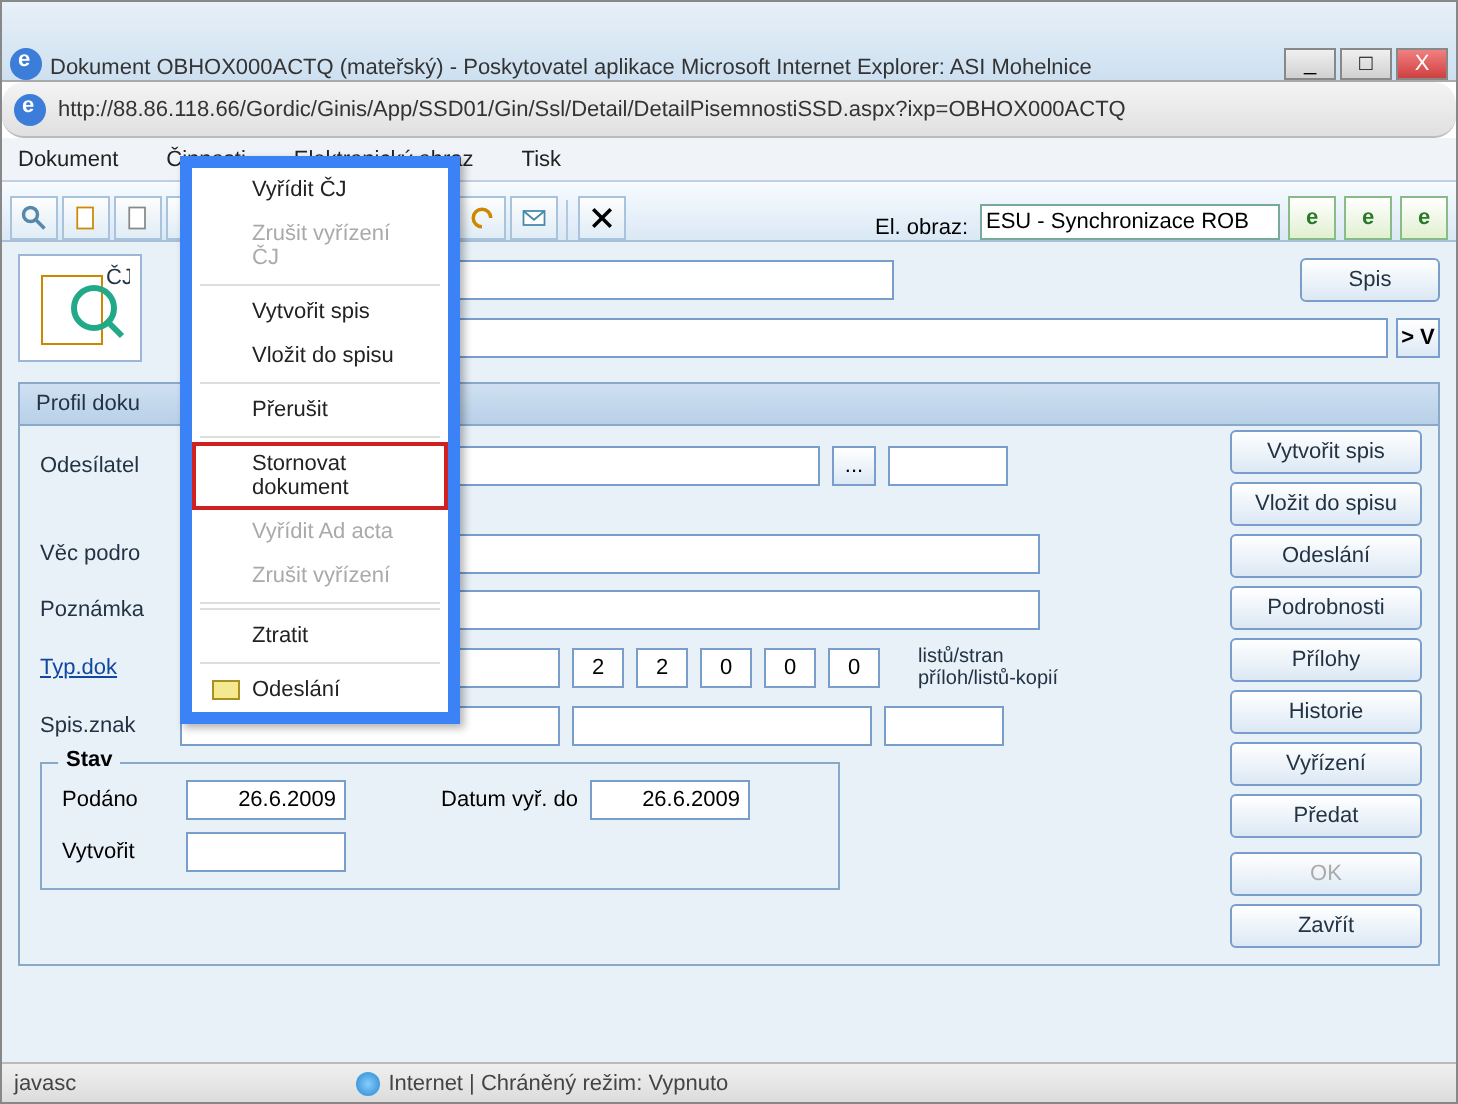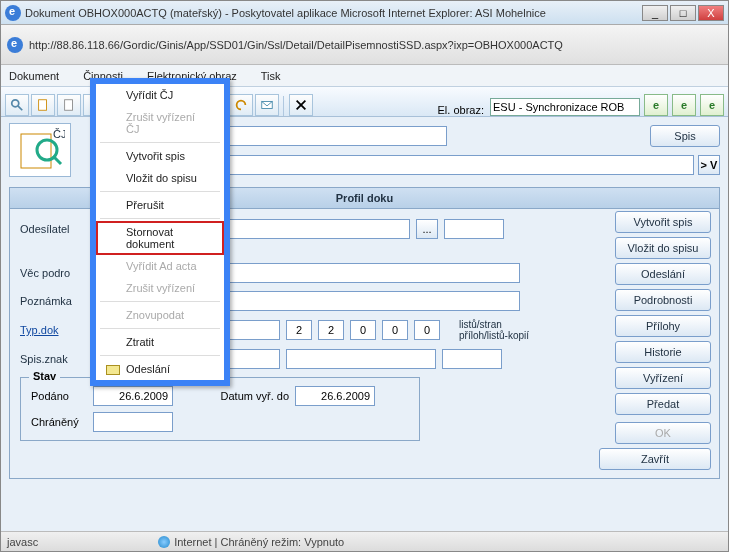--- a/index.html
+++ b/index.html
@@ -1,25 +1,25 @@
 <!DOCTYPE html>
 <html><head>
 <meta charset="utf-8">
 <style>
 * { box-sizing: border-box; margin: 0; padding: 0; font-family: Tahoma, sans-serif; font-size: 11px; }
 body { background: #e8e8e8; width: 729px; height: 552px; overflow: hidden; }
 .window { width: 729px; height: 552px; background: #fff; border: 1px solid #888; display: flex; flex-direction: column; }
-.titlebar { background: linear-gradient(#e8f0f8,#cde0f0); height: 24px; display: flex; align-items: center; padding: 0 4px; border-bottom: 1px solid #aaa; }
+.titlebar { background: linear-gradient(#e8f0f8,#cde0f0); height: 40px; display: flex; align-items: flex-end; padding: 0 4px; border-bottom: 1px solid #aaa; }
 .titlebar .favicon { width: 16px; height: 16px; background: #3b7dd8; border-radius: 50%; margin-right: 4px; position: relative; }
 .titlebar .favicon:after { content:"e"; color:#fff; font-weight:bold; position:absolute; left:4px; top:0; }
 .titlebar-text { flex: 1; color: #333; }
 .win-btns { display: flex; gap: 2px; }
 .win-btn { width: 26px; height: 16px; background: linear-gradient(#f0f0f0,#d0d0d0); border: 1px solid #888; text-align: center; line-height: 14px; }
 .win-btn.close { background: linear-gradient(#f08080,#d04040); color: #fff; }
-.addrbar { height: 40px; background: linear-gradient(#f4f4f4,#e0e0e0); display: flex; align-items: center; padding: 12px 6px; border-bottom: 1px solid #bbb; }
+.addrbar { height: 28px; background: linear-gradient(#f4f4f4,#e0e0e0); display: flex; align-items: center; padding: 12px 6px; border-bottom: 1px solid #bbb; border-radius: 11px; }
 .addr-favicon { width: 16px; height: 16px; background: #3b7dd8; border-radius: 50%; margin-right: 6px; position: relative; }
 .addr-favicon:after { content:"e"; color:#fff; font-weight:bold; position:absolute; left:4px; top:0; }
 .url { color: #333; }
 .menubar { height: 22px; background: #f0f4f8; display: flex; align-items: center; padding: 0 8px; gap: 24px; border-bottom: 1px solid #c0d0e0; }
 .menuitem { color: #222; cursor: default; }
 .toolbar { height: 30px; background: linear-gradient(#f8fbff,#dae8f5); display: flex; align-items: flex-end; padding: 0 4px; border-bottom: 1px solid #a8c0d8; gap: 2px; }
 .tbtn { width: 24px; height: 22px; background: linear-gradient(#fdfdfd,#e0ecf6); border: 1px solid #a8c4dc; display: flex; align-items: center; justify-content: center; }
 .tbtn svg { width: 14px; height: 14px; }
 .tool-sep { width: 2px; height: 20px; border-left: 1px solid #b0c8e0; margin: 0 2px; }
 .elobraz-lbl { margin-left: auto; margin-right: 4px; }
@@ -31,36 +31,36 @@
 .cj-area { flex: 1; display: flex; flex-direction: column; gap: 4px; margin-left: 8px; justify-content: center; }
 .cj-row { display: flex; align-items: center; gap: 6px; }
 .fld-lbl { width: 42px; text-align: right; color: #333; }
 .fld { height: 20px; border: 1px solid #7a9ecb; background: #fff; padding: 0 4px; }
 .fld.cj { width: 320px; }
 .btn { height: 22px; padding: 0 10px; background: linear-gradient(#fff,#dce8f4); border: 1px solid #7a9ecb; border-radius: 3px; color: #234; }
 .spis-btn { width: 70px; margin-left: auto; }
 .vec-row { display: flex; align-items: center; gap: 4px; margin-top: 4px; }
 .vec-input { flex: 1; height: 20px; border: 1px solid #7a9ecb; background: #fff; }
 .go-btn { width: 22px; height: 20px; border: 1px solid #7a9ecb; background: linear-gradient(#fff,#dce8f4); font-weight: bold; }
-.tab-hdr { margin-top: 10px; background: linear-gradient(#cfe0f2,#b8d0e8); border: 1px solid #8aa8c8; padding: 4px 8px; font-weight: bold; color: #234; text-align: center; }
+.tab-hdr { margin-top: 10px; background: linear-gradient(#cfe0f2,#b8d0e8); border: 1px solid #8aa8c8; padding: 4px 8px; font-weight: normal; color: #234; }
 .form-panel { border: 1px solid #8aa8c8; border-top: none; background: #e8f0f8; padding: 10px; position: relative; min-height: 270px; }
 .frow { display: flex; align-items: center; margin-bottom: 8px; gap: 6px; }
 .lbl-col { width: 64px; color: #234; }
 .lbl-col a { color: #1048a0; text-decoration: underline; }
 .text-in { height: 20px; border: 1px solid #7a9ecb; background: #fff; padding: 0 4px; }
 .dot-btn { width: 22px; height: 20px; border: 1px solid #7a9ecb; background: linear-gradient(#fff,#dce8f4); }
 .right-btns { position: absolute; right: 8px; top: 2px; display: flex; flex-direction: column; gap: 4px; width: 96px; }
 .right-btns .btn { width: 96px; }
 .sm-in { width: 26px; height: 20px; border: 1px solid #7a9ecb; background: #fff; text-align: center; }
 .listů-lbl { font-size: 10px; color: #234; padding-left: 11px; }
 .stav-box { border: 1px solid #8aa8c8; padding: 8px 10px; margin-top: 6px; width: 400px; position: relative; }
 .stav-title { position: absolute; top: -8px; left: 8px; background: #e8f0f8; padding: 0 4px; font-weight: bold; }
 .ok-btn { position: absolute; right: 8px; bottom: 34px; width: 96px; color: #aaa; }
-.close-btn { position: absolute; right: 8px; bottom: 8px; width: 112px; }
-.statusbar { height: 20px; background: linear-gradient(#f0f0f0,#dcdcdc); border-top: 1px solid #bbb; display: flex; align-items: center; padding: 0 6px; font-size: 10px; color: #444; }
+.close-btn { position: absolute; right: 8px; bottom: 8px; width: 96px; }
+.statusbar { height: 20px; background: linear-gradient(#f0f0f0,#dcdcdc); border-top: 1px solid #bbb; display: flex; align-items: center; padding: 0 6px; font-size: 10px; color: #444; gap: 20px; }
 .status-mid { margin-left: 120px; display: flex; align-items: center; gap: 4px; }
 .globe { width: 12px; height: 12px; background: radial-gradient(#8cf,#28c); border-radius: 50%; }
 
 .dropdown { position: absolute; left: 90px; top: 78px; width: 140px; background: #fff; border: 6px solid #3b82f6; box-shadow: 2px 2px 4px rgba(0,0,0,.3); z-index: 100; }
 .dropdown .dd-item { padding: 5px 16px 5px 30px; color: #222; cursor: default; }
 .dropdown .dd-item.disabled { color: #aaa; }
 .dropdown .dd-sep { height: 1px; background: #ddd; margin: 2px 4px; }
 .dropdown .dd-item.hl { border: 2px solid #d02020; padding: 3px 14px 3px 28px; }
 .dd-mail { display: inline-block; width: 14px; height: 10px; background: #f4e890; border: 1px solid #aa9020; margin-left: -20px; margin-right: 6px; vertical-align: middle; }
 </style>
@@ -236,21 +236,21 @@
 
       <div class="stav-box">
         <span class="stav-title">Stav</span>
         <div class="frow" style="margin-bottom:6px">
           <div style="width:56px">Podáno</div>
           <input class="text-in" style="width: 80px; text-align: right;" value="26.6.2009">
           <div style="width:90px;text-align:right;margin-left:20px">Datum vyř. do</div>
           <input class="text-in" style="width: 80px; text-align: right;" value="26.6.2009">
         </div>
         <div class="frow" style="margin-bottom:0">
-          <div style="width:56px">Chráněný</div>
+          <div style="width:56px">Vytvořit</div>
           <input class="text-in" style="width: 80px;">
         </div>
       </div>
 
       <button class="btn ok-btn">OK</button>
       <button class="btn close-btn">Zavřít</button>
     </div>
   </div>
 
   <div class="statusbar">
@@ -268,18 +268,17 @@
   <div class="dd-sep"></div>
   <div class="dd-item">Vytvořit spis</div>
   <div class="dd-item">Vložit do spisu</div>
   <div class="dd-sep"></div>
   <div class="dd-item">Přerušit</div>
   <div class="dd-sep"></div>
   <div class="dd-item hl">Stornovat dokument</div>
   <div class="dd-item disabled">Vyřídit Ad acta</div>
   <div class="dd-item disabled">Zrušit vyřízení</div>
   <div class="dd-sep"></div>
-  <div class="dd-item disabled">Znovupodat</div>
   <div class="dd-sep"></div>
   <div class="dd-item">Ztratit</div>
   <div class="dd-sep"></div>
   <div class="dd-item"><span class="dd-mail"></span><span>Odeslání</span></div>
 </div>
 
 </body></html>

